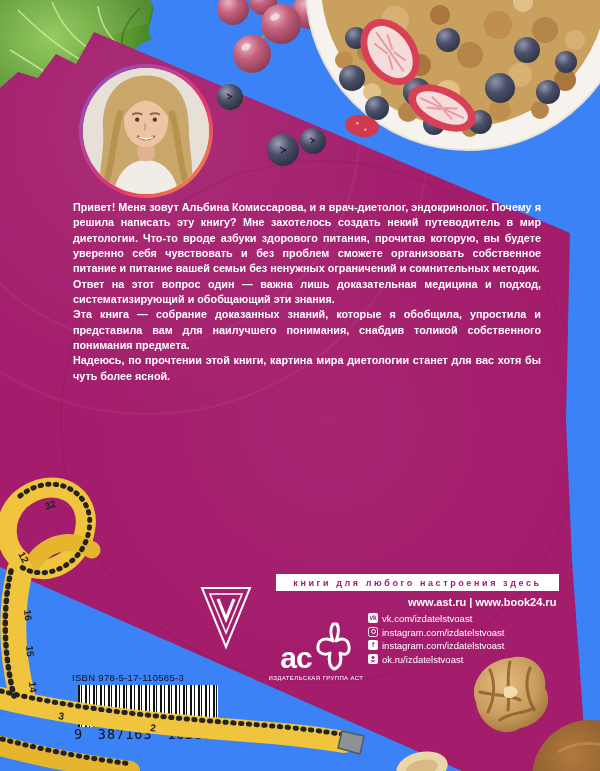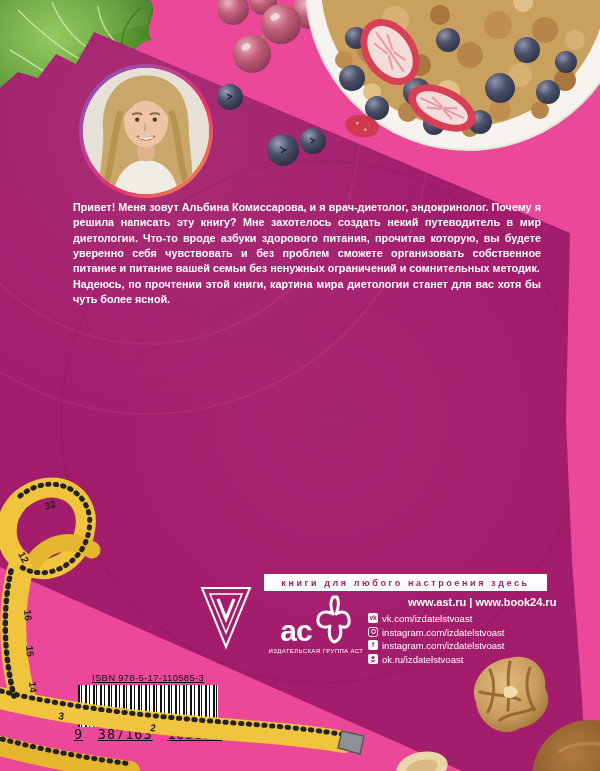--- a/index.html
+++ b/index.html
@@ -1,18 +1,18 @@
 <!DOCTYPE html>
 <html><head>
 <meta charset="utf-8">
 <style>
   html,body{margin:0;padding:0;background:#ffffff;}
   .cover{
     position:relative;width:600px;height:771px;overflow:hidden;
-    background:#ec4899;font-family:"Liberation Sans",sans-serif;
+    background:#3b82f6;font-family:"Liberation Sans",sans-serif;
   }
   
   .magenta{
     position:absolute;left:0;top:0;width:600px;height:771px;
     background:
       radial-gradient(circle at 150px 130px, rgba(255,255,255,0.07), rgba(255,255,255,0) 38%),
       radial-gradient(circle at 330px 420px, rgba(255,255,255,0.04), rgba(255,255,255,0) 45%),
       #a31d6c;
     clip-path:polygon(0px 88px,18px 72px,38px 78px,56px 54px,76px 64px,94px 32px,
                       570px 233px,566px 420px,572px 560px,582px 700px,586px 771px,
@@ -30,43 +30,43 @@
   }
   .avatar{width:126px;height:126px;border-radius:50%;overflow:hidden;background:#e8e2da;}
   
   .blurb{
     position:absolute;left:73px;top:200px;width:468px;color:#ffffff;
     font-size:10.8px;line-height:15.35px;font-weight:bold;text-align:justify;
   }
   .blurb p{margin:0;}
   
   .banner{
-    position:absolute;left:264px;top:574px;width:283px;height:17px;background:#ffffff;
+    position:absolute;left:276px;top:574px;width:283px;height:17px;background:#ffffff;
     display:flex;align-items:center;justify-content:center;
     font-size:9px;font-weight:bold;letter-spacing:2.6px;color:#a31d6c;white-space:nowrap;
   }
   .v-logo{position:absolute;left:199px;top:586px;}
-  .ast-logo{position:absolute;left:264px;top:600px;width:104px;text-align:center;color:#fff;}
+  .ast-logo{position:absolute;left:264px;top:627px;width:104px;text-align:center;color:#fff;}
   .ast-row{display:flex;align-items:flex-end;justify-content:center;height:44px;}
   .ast-text{font-size:30px;font-weight:bold;line-height:26px;letter-spacing:-1px;}
   .ast-caption{font-size:6px;letter-spacing:0.4px;margin-top:4px;white-space:nowrap;}
   .links{position:absolute;left:368px;top:596px;color:#ffffff;}
   .websites{font-size:11px;font-weight:bold;margin-bottom:5px;margin-left:40px;}
   .social-row{display:flex;align-items:flex-start;margin-bottom:2.6px;font-size:9.5px;height:11px;}
   .social-row b{font-weight:normal;}
   .sicon{width:10px;height:10px;margin-right:4px;flex:0 0 auto;display:flex;
          align-items:center;justify-content:center;}
   .sq{width:10px;height:10px;border-radius:2px;background:#fff;color:#a31d6c;
       font-size:6.5px;font-weight:bold;display:flex;align-items:center;justify-content:center;
       line-height:1;}
   .ig{width:8px;height:8px;border:1.2px solid #fff;border-radius:2.5px;position:relative;}
   .ig::after{content:"";position:absolute;left:1.6px;top:1.6px;width:3px;height:3px;
              border:1.1px solid #fff;border-radius:50%;}
   
-  .isbn{position:absolute;left:72px;top:672px;width:152px;text-align:center;color:#111;text-decoration:underline;}
+  .isbn{position:absolute;left:72px;top:672px;width:152px;text-align:left;color:#111;}
   .isbn-label{font-size:9.5px;letter-spacing:0.3px;margin-bottom:2px;}
   .bars{height:42px;margin:0 6px;background:
      repeating-linear-gradient(90deg,#111 0 2px,#fff 2px 3px,#111 3px 4px,#fff 4px 7px,
                                #111 7px 9px,#fff 9px 11px,#111 11px 12px,#fff 12px 15px);}
   .digits{font-family:"DejaVu Sans Mono",monospace;font-size:13.5px;letter-spacing:1px;
           display:flex;justify-content:space-between;padding:0 2px;margin-top:-1px;background:transparent;}
   svg text{font-family:"Liberation Sans",sans-serif;}
 </style>
 </head>
 <body>
@@ -204,20 +204,22 @@
           <circle cx="57" cy="41" r="1.7" fill="#4a3a2c"></circle>
         <path d="M49,44 Q50,48 48.5,49.5" stroke="#d19c77" stroke-width="1.3" fill="none"></path>
         <path d="M43,54 Q50,59 57,54" stroke="#b5674f" stroke-width="2" fill="none"></path>
         <path d="M44.5,54.8 Q50,57.5 55.5,54.8" stroke="#ffffff" stroke-width="1.4" fill="none"></path>
       </svg>
     </div>
   </div>
 
   <div class="blurb">
     <p>Привет! Меня зовут Альбина Комиссарова, и я врач-диетолог, эндокринолог. Почему я решила написать эту книгу? Мне захотелось создать некий путеводитель в мир диетологии. Что-то вроде азбуки здорового питания, прочитав которую, вы будете уверенно себя чувствовать и без проблем сможете организовать собственное питание и питание вашей семьи без ненужных ограничений и сомнительных методик.</p>
+    <p>Ответ на этот вопрос один — важна лишь доказательная медицина и подход, систематизирующий и обобщающий эти знания.</p>
+    <p>Эта книга — собрание доказанных знаний, которые я обобщила, упростила и представила вам для наилучшего понимания, снабдив толикой собственного понимания предмета.</p>
     <p>Надеюсь, по прочтении этой книги, картина мира диетологии станет для вас хотя бы чуть более ясной.</p>
   </div>
 
   <div class="banner">книги для любого настроения здесь</div>
 
   <svg class="v-logo" width="54" height="64" viewBox="0 0 54 64">
     <path d="M3,2 L51,2 L27,61 Z" fill="none" stroke="#fff" stroke-width="2"></path>
     <path d="M11,8 L43,8 L27,47 Z" fill="none" stroke="#fff" stroke-width="1.6"></path>
     <path d="M19,13 L27,33 L35,13" fill="none" stroke="#fff" stroke-width="3.2"></path>
   </svg>

